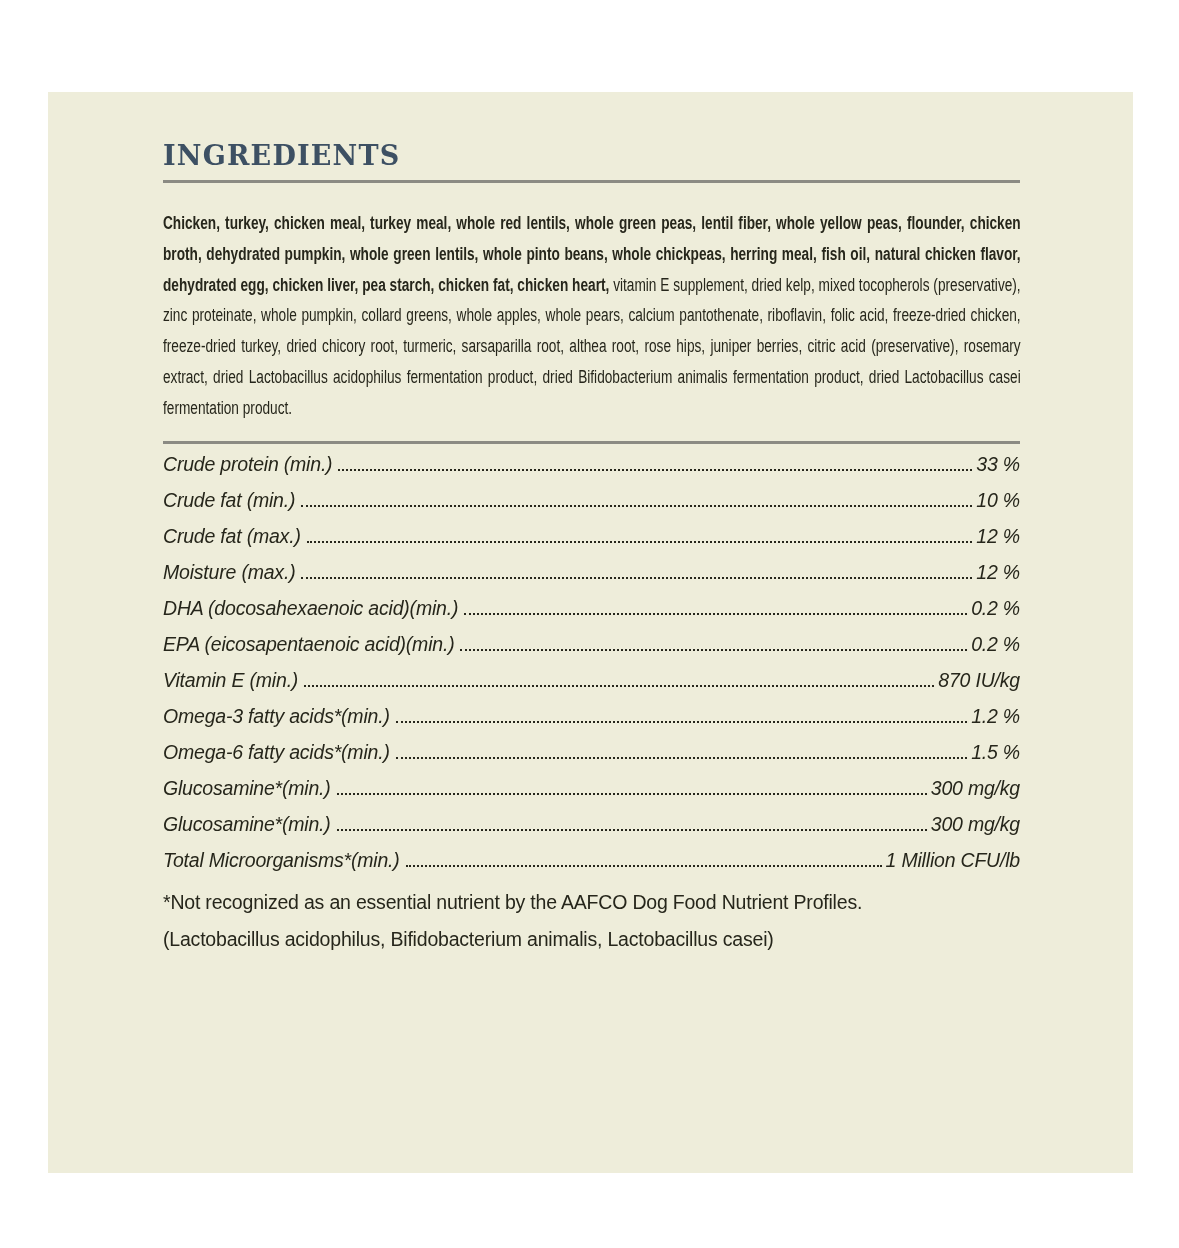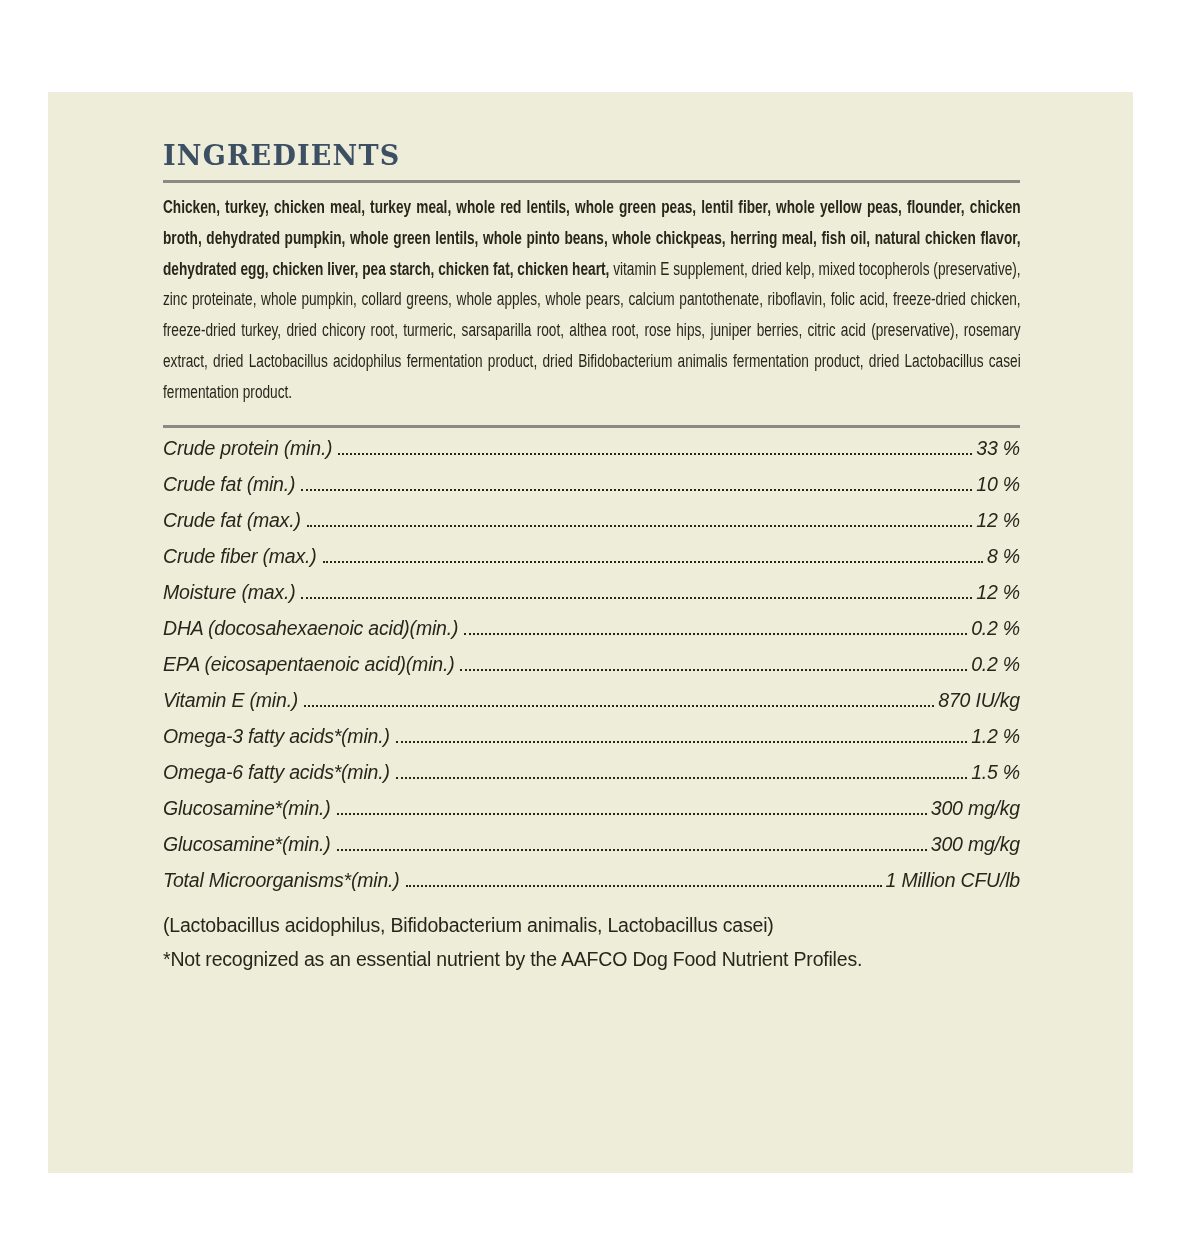--- a/index.html
+++ b/index.html
@@ -30,21 +30,21 @@
     font-size: 27px;
     line-height: 30px;
     letter-spacing: 1.2px;
     color: #3d5063;
     margin: 0 0 9px 0;
   }
   .rule {
     height: 3px;
     background: #8b8b83;
   }
-  .ing-wrap { margin-top: 9px; }
+  .ing-wrap { margin-top: 25px; }
   
   .ingredients-text {
     width: 1130px;
     transform: scaleX(0.759);
     transform-origin: 0 0;
     font-size: 18px;
     line-height: 30.8px;
     text-align: justify;
     margin: 0;
     color: #26261b;
@@ -106,25 +106,20 @@
     <span class="lbl">Crude fat (min.)</span>
     <span class="leader"></span>
     <span class="val">10 %</span>
   </div>
           <div class="analysis-row">
     <span class="lbl">Crude fat (max.)</span>
     <span class="leader"></span>
     <span class="val">12 %</span>
   </div>
           <div class="analysis-row">
-    <span class="lbl">Crude fiber (max.)</span>
-    <span class="leader"></span>
-    <span class="val">8 %</span>
-  </div>
-          <div class="analysis-row">
     <span class="lbl">Moisture (max.)</span>
     <span class="leader"></span>
     <span class="val">12 %</span>
   </div>
           <div class="analysis-row">
     <span class="lbl">DHA (docosahexaenoic acid)(min.)</span>
     <span class="leader"></span>
     <span class="val">0.2 %</span>
   </div>
           <div class="analysis-row">
@@ -157,18 +152,18 @@
     <span class="leader"></span>
     <span class="val">300 mg/kg</span>
   </div>
           <div class="analysis-row">
     <span class="lbl">Total Microorganisms*(min.)</span>
     <span class="leader"></span>
     <span class="val">1 Million CFU/lb</span>
   </div>
         </div>
 
+      <p class="footnote">*Not recognized as an essential nutrient by the AAFCO Dog Food Nutrient Profiles.</p>
       <p class="footnote first">(Lactobacillus acidophilus, Bifidobacterium animalis, Lactobacillus casei)</p>
-      <p class="footnote">*Not recognized as an essential nutrient by the AAFCO Dog Food Nutrient Profiles.</p>
     </section>
 
   </div>
 </div>
 
 </body></html>

